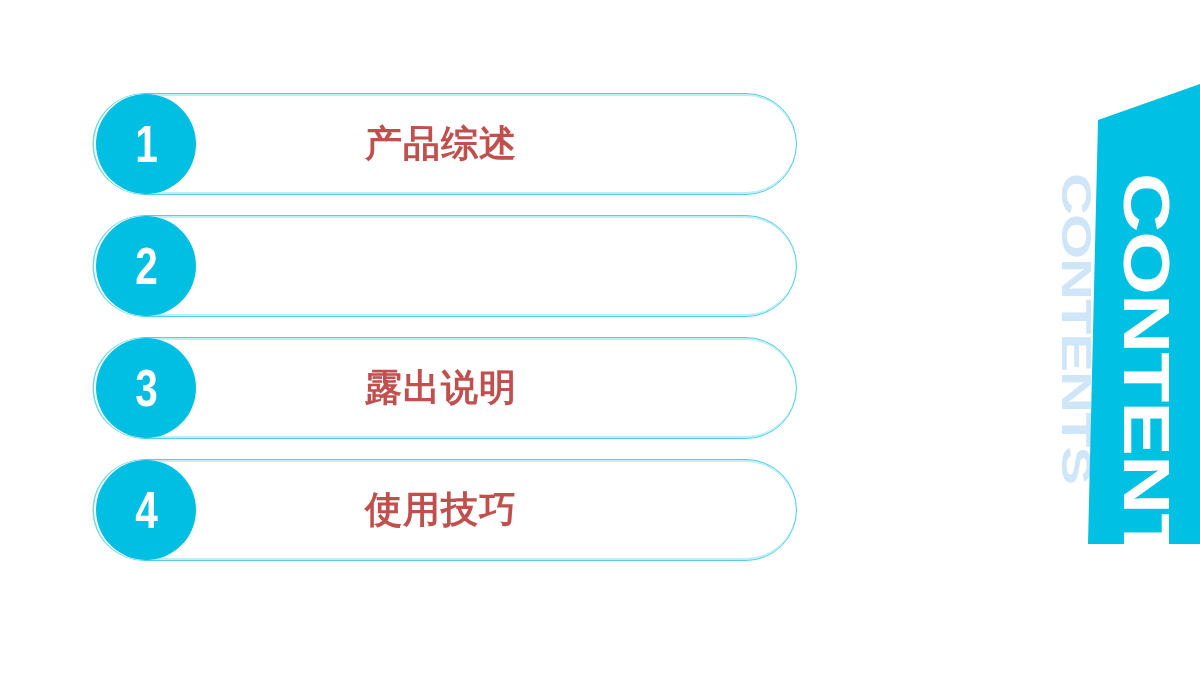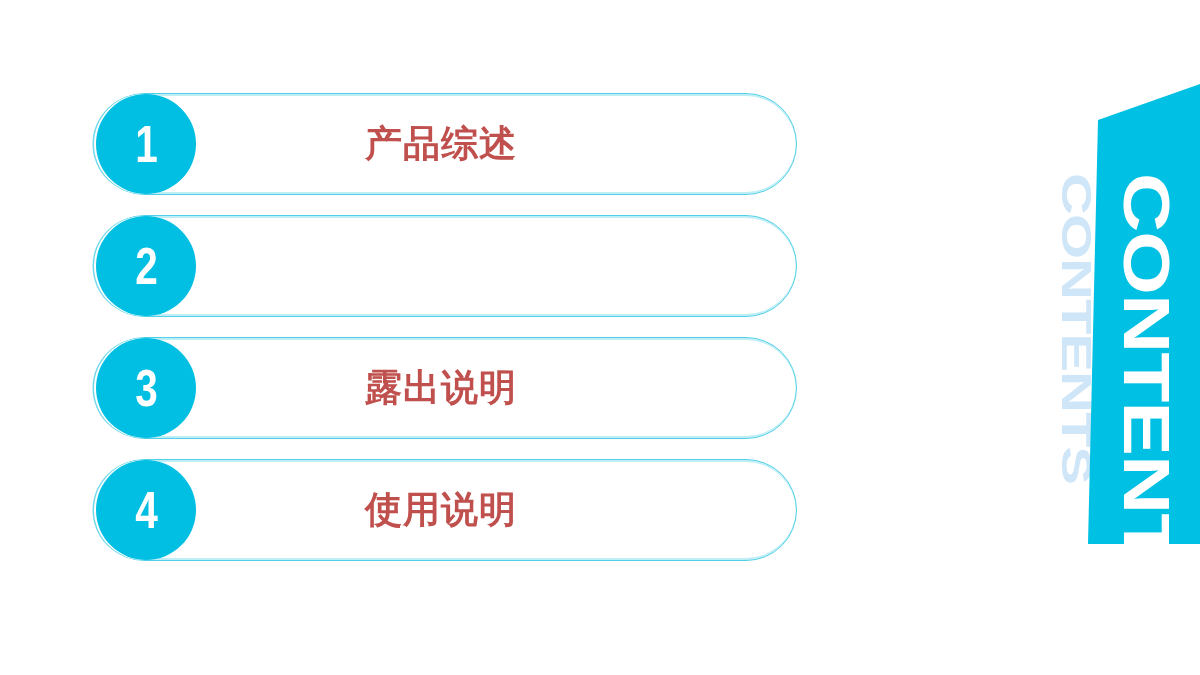--- a/index.html
+++ b/index.html
@@ -84,18 +84,18 @@
   <div class="num-circle">
     <span class="num">3</span>
   </div>
   <div class="label">露出说明</div>
 </div>
 
 <div class="toc-item" style="top:459px;">
   <div class="num-circle">
     <span class="num">4</span>
   </div>
-  <div class="label">使用说明</div>
+  <div class="label">使用技巧</div>
 </div>
 
 <div class="ghost-title">CONTENTS</div>
 <div class="panel"></div>
 <div class="main-title">CONTENTS</div>
 
 </body></html>

